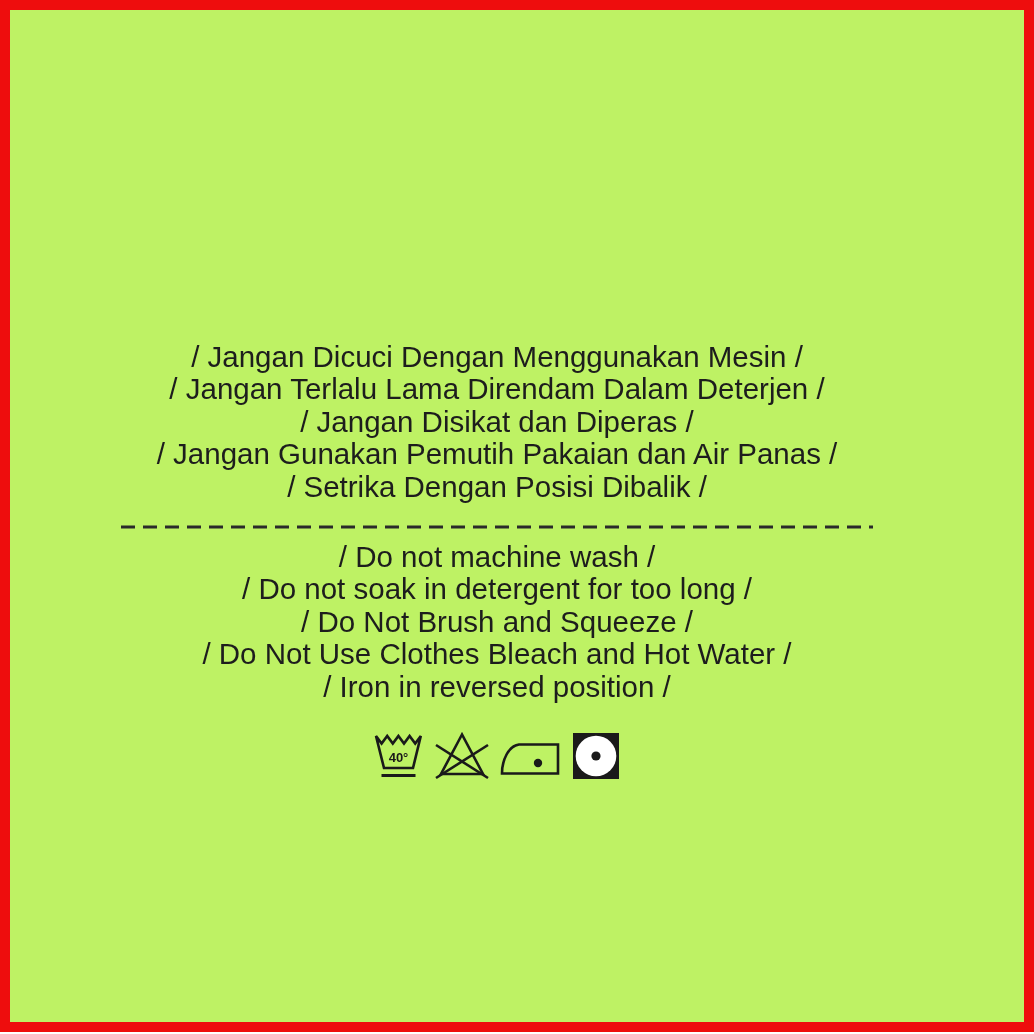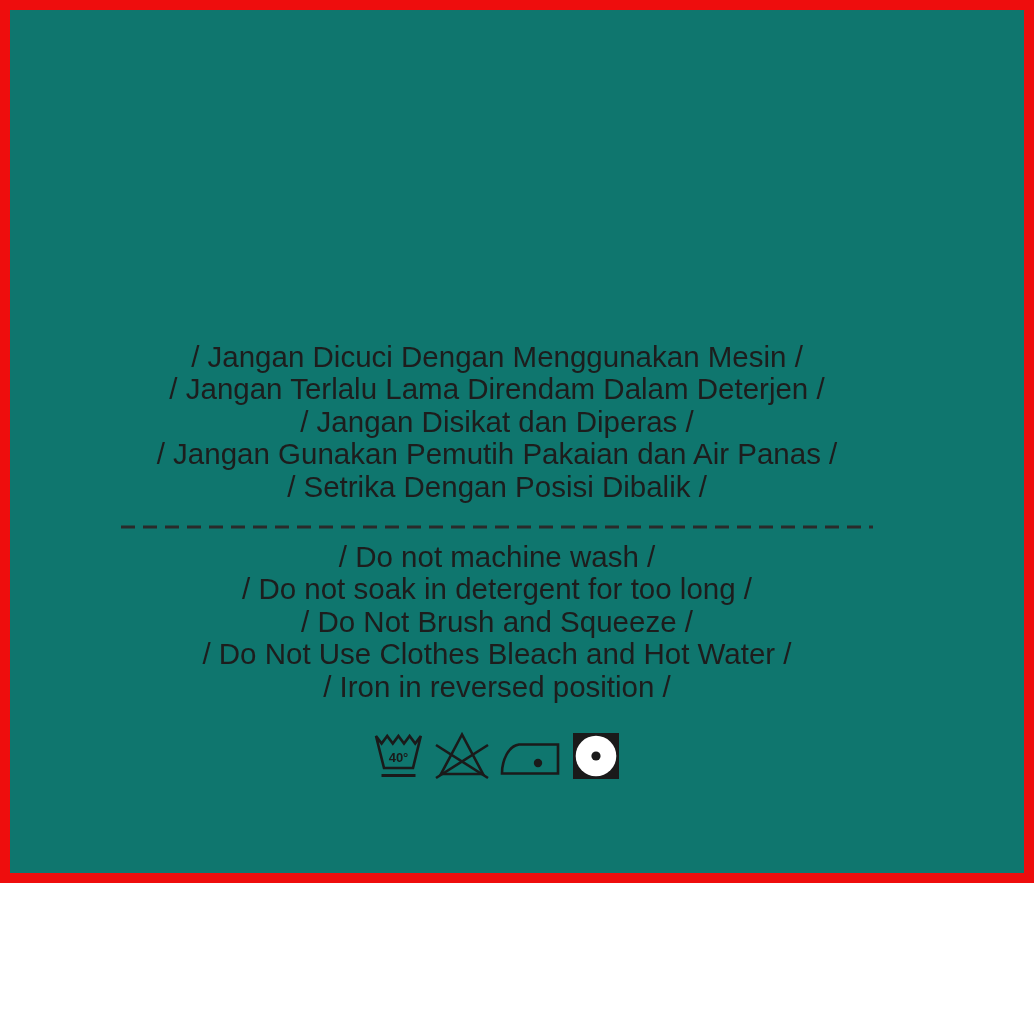--- a/index.html
+++ b/index.html
@@ -1,21 +1,21 @@
 <!DOCTYPE html>
 <html><head>
 <meta charset="utf-8">
 <style>
   html, body { margin: 0; padding: 0; background: #ffffff; }
   .frame {
     width: 1034px;
-    height: 883px;
+    height: 1032px;
     box-sizing: border-box;
     border: 10px solid #ee0d0d;
-    background: #0f766e;
+    background: #bef264;
     position: relative;
     overflow: hidden;
     font-family: "Liberation Sans", sans-serif;
     color: #1d1d1d;
   }
   .content {
     position: absolute;
     top: 331px;
     left: -20px;
     width: 100%;

